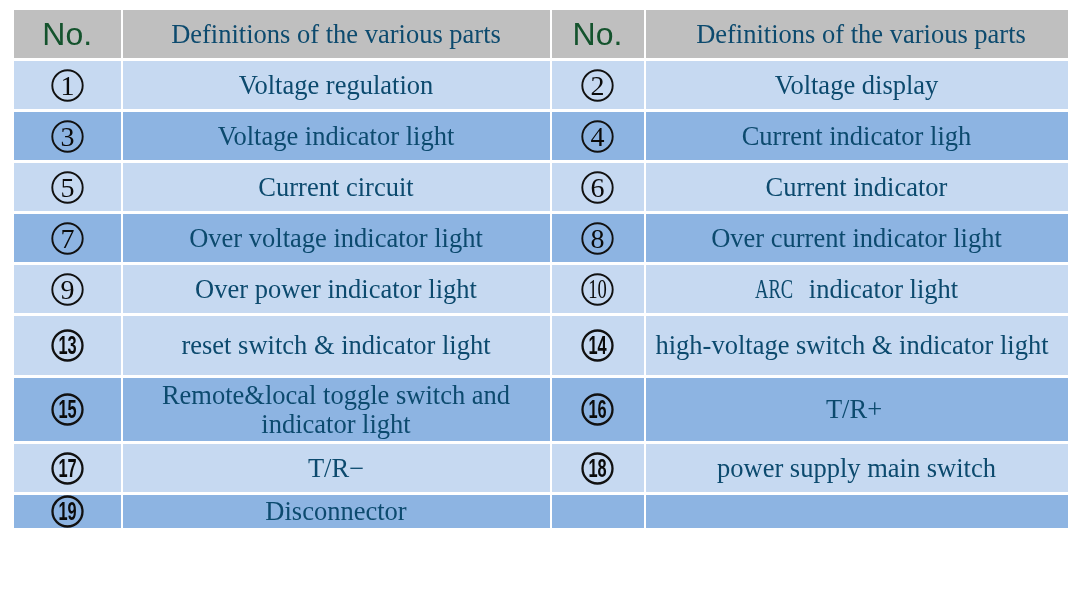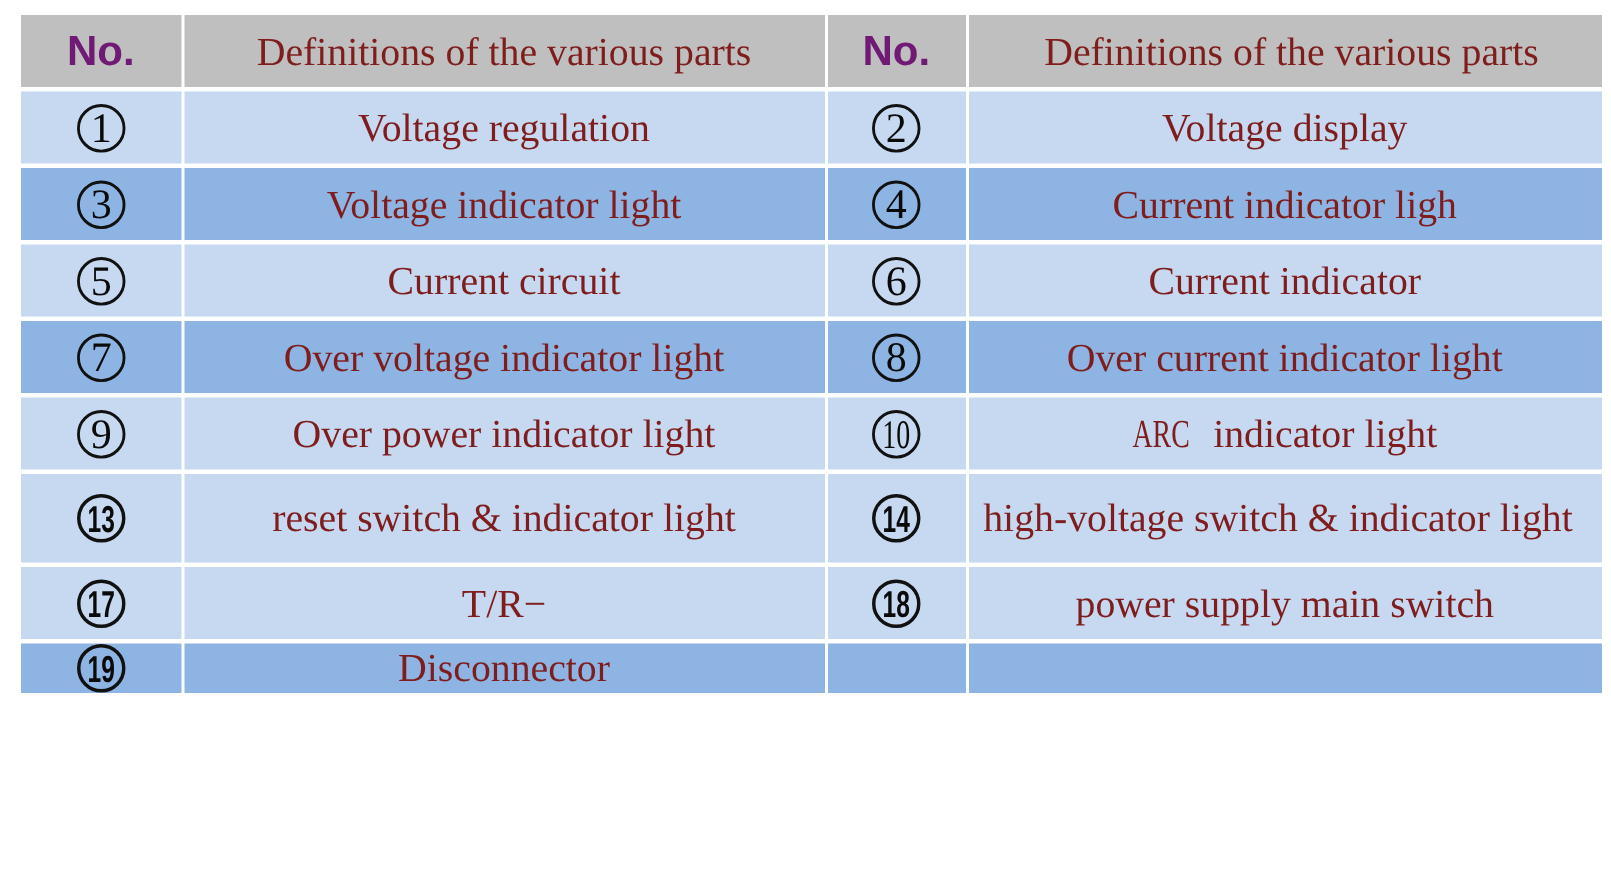--- a/index.html
+++ b/index.html
@@ -1,26 +1,26 @@
 <!DOCTYPE html>
 <html><head>
 <meta charset="utf-8">
 <style>
   html,body{margin:0;padding:0;background:#ffffff;}
   body{width:1074px;height:594px;position:relative;overflow:hidden;
        font-family:"Liberation Serif",serif;}
   table{position:absolute;left:12px;top:7px;border-collapse:separate;
         border-spacing:2px 3px;table-layout:fixed;}
   td{padding:0;text-align:center;vertical-align:middle;
-     font-size:26.5px;color:#7f1d1d;line-height:1.08;}
+     font-size:26.5px;color:#0c4a6e;line-height:1.08;}
   col.c1{width:106.5px;} col.c2{width:427px;} col.c3{width:92px;} col.c4{width:422px;}
   tr.hd td{background:#bfbfbf;}
   tr.lt td{background:#c6d9f1;}
   tr.md td{background:#8db4e2;}
-  td.no-h{font-family:"Liberation Sans",sans-serif;font-size:28px;color:#701a75;font-weight:bold;}
+  td.no-h{font-family:"Liberation Sans",sans-serif;font-size:32px;color:#14532d;}
   svg.cn{display:block;margin:0 auto;}
   svg.cn text{fill:#0a0a0a;}
   .arc{display:inline-block;transform:scaleX(0.7);transform-origin:0 50%;width:54px;}
 </style>
 </head>
 <body>
 <table>
 <colgroup>
       <col class="c1">
       <col class="c2">
@@ -123,20 +123,36 @@
         </td>
         <td>reset switch &amp; indicator light</td>
   <td>
           <svg class="cn" width="33" height="33">
             <circle cx="16.5" cy="16.5" r="15" fill="none" stroke="#111111" stroke-width="2.3"></circle>
             <text x="7.4" y="25.4" font-family="Liberation Sans" font-weight="bold" font-size="25" textLength="18.2" lengthAdjust="spacingAndGlyphs">14</text>
           </svg>
         </td>
         <td style="padding-right:9px">high-voltage switch &amp; indicator light</td>
 </tr>
+<tr class="md" style="height:63px">
+  <td>
+          <svg class="cn" width="33" height="33">
+            <circle cx="16.5" cy="16.5" r="15" fill="none" stroke="#111111" stroke-width="2.3"></circle>
+            <text x="7.4" y="25.4" font-family="Liberation Sans" font-weight="bold" font-size="25" textLength="18.2" lengthAdjust="spacingAndGlyphs">15</text>
+          </svg>
+        </td>
+        <td>Remote&amp;local toggle switch and<br>indicator light</td>
+  <td>
+          <svg class="cn" width="33" height="33">
+            <circle cx="16.5" cy="16.5" r="15" fill="none" stroke="#111111" stroke-width="2.3"></circle>
+            <text x="7.4" y="25.4" font-family="Liberation Sans" font-weight="bold" font-size="25" textLength="18.2" lengthAdjust="spacingAndGlyphs">16</text>
+          </svg>
+        </td>
+        <td style="padding-right:5px">T/R+</td>
+</tr>
 <tr class="lt" style="height:48px">
   <td>
           <svg class="cn" width="33" height="33">
             <circle cx="16.5" cy="16.5" r="15" fill="none" stroke="#111111" stroke-width="2.3"></circle>
             <text x="7.4" y="25.4" font-family="Liberation Sans" font-weight="bold" font-size="25" textLength="18.2" lengthAdjust="spacingAndGlyphs">17</text>
           </svg>
         </td>
         <td>T/R−</td>
   <td>
           <svg class="cn" width="33" height="33">

